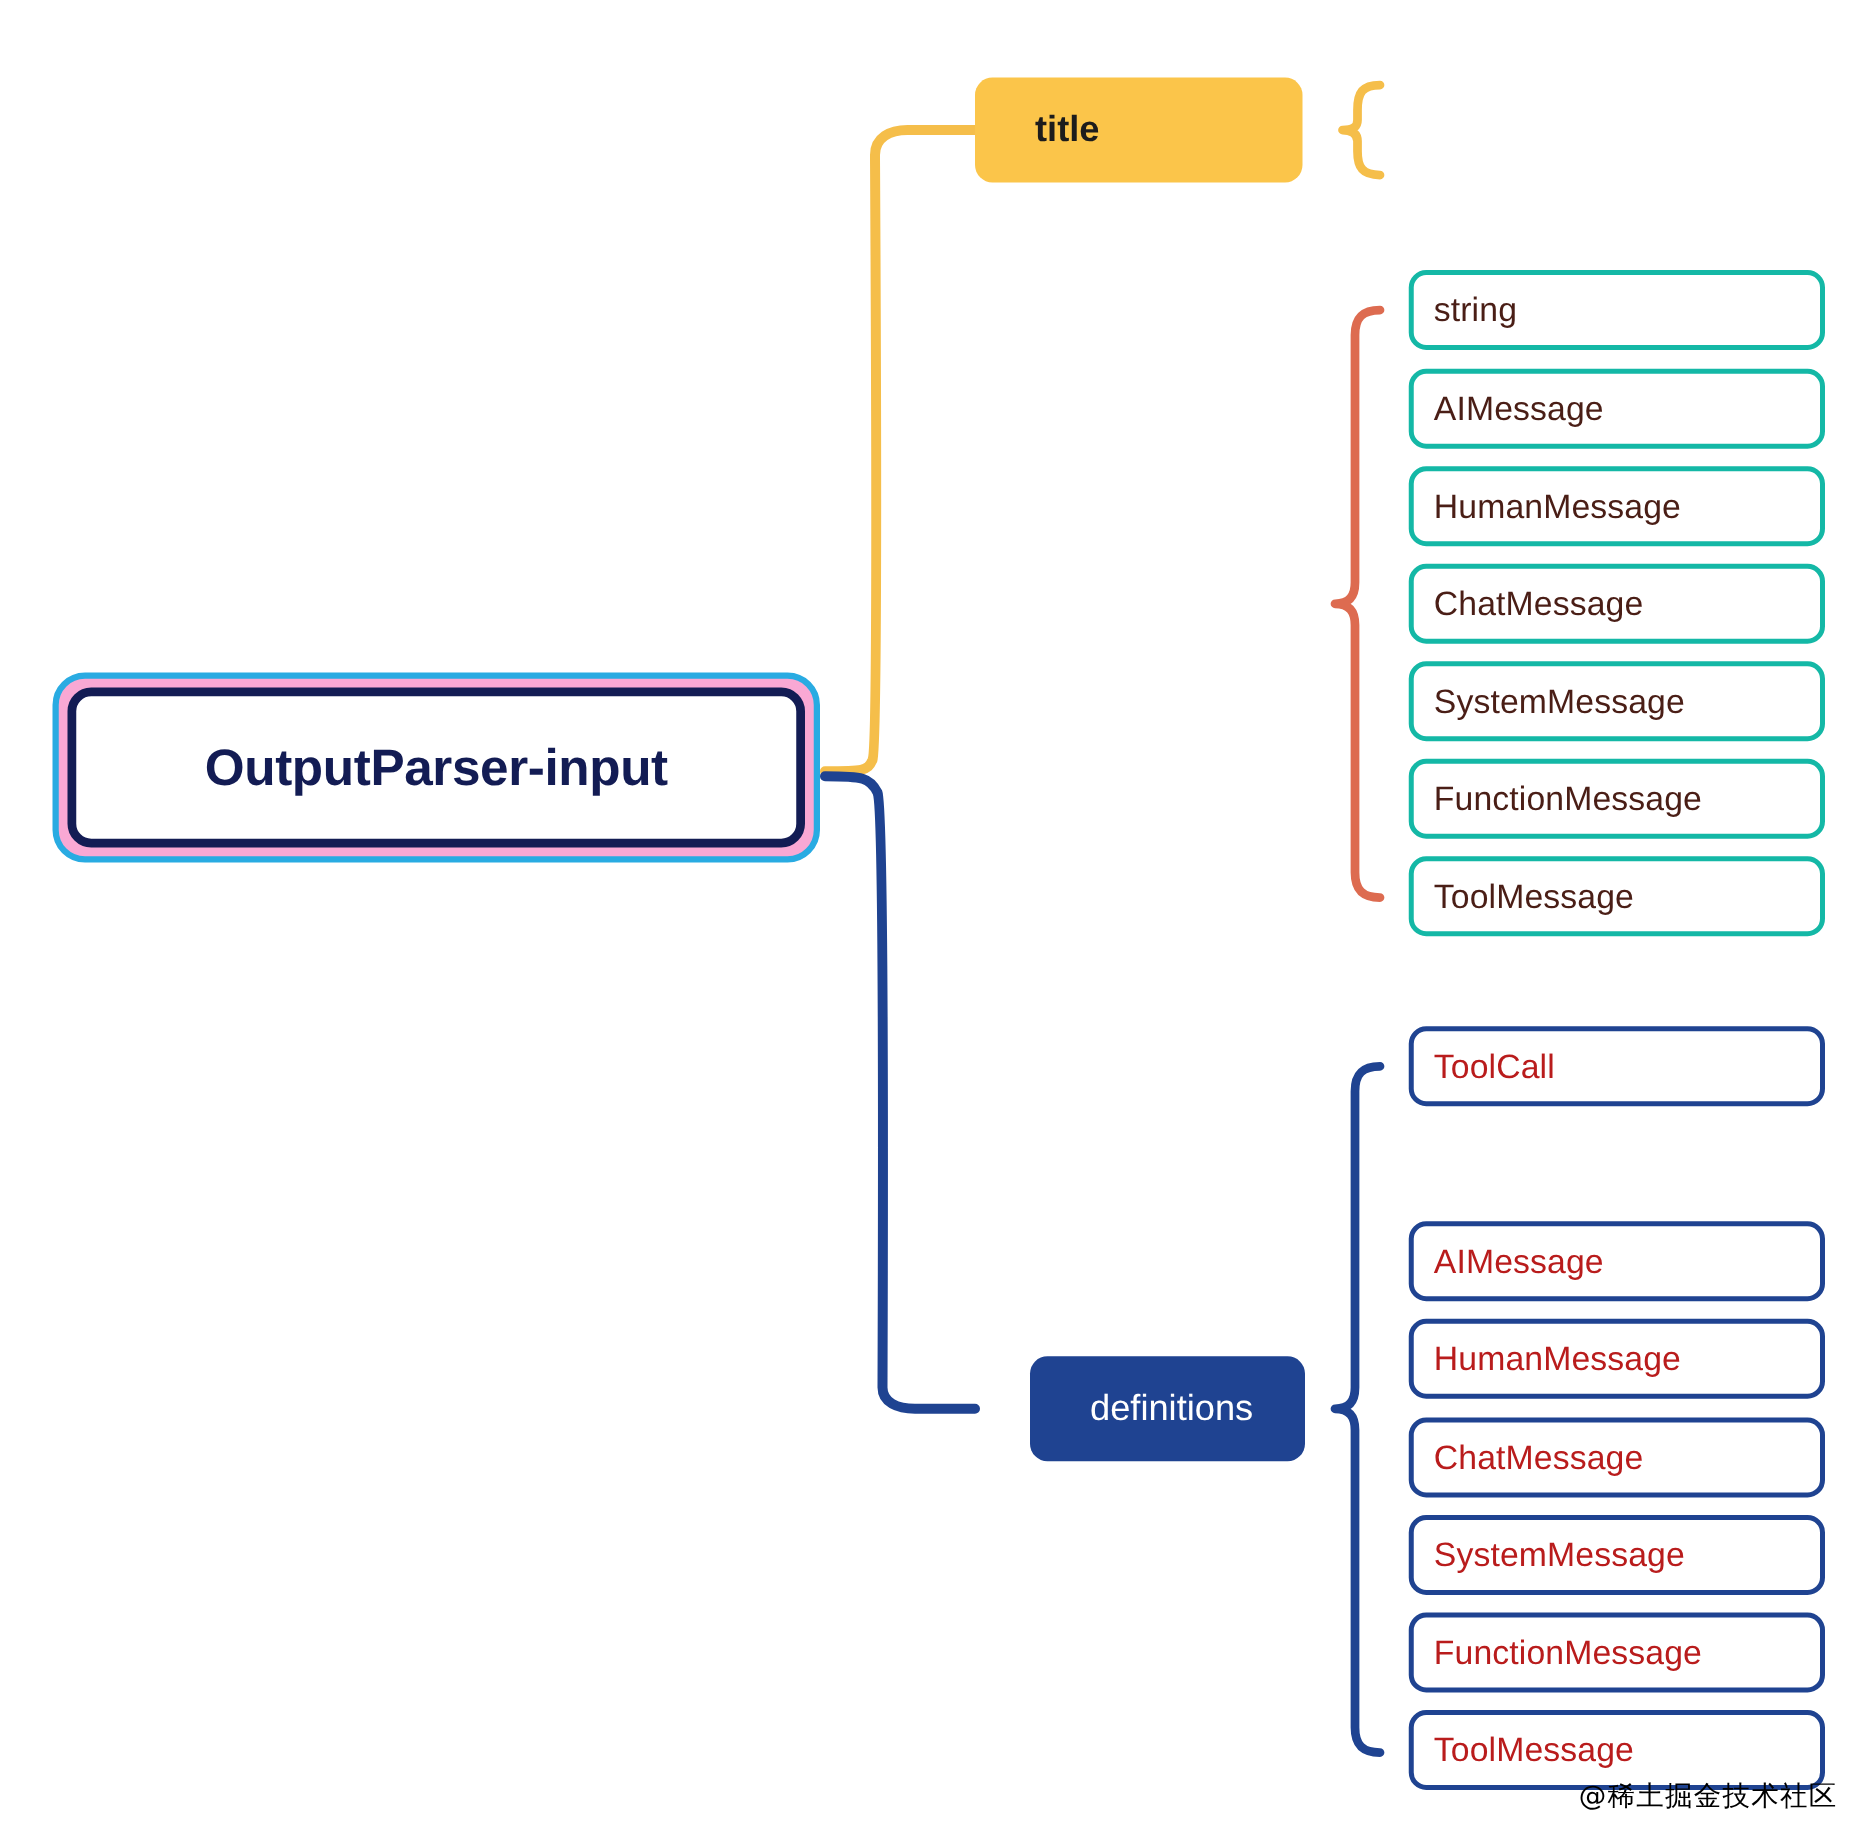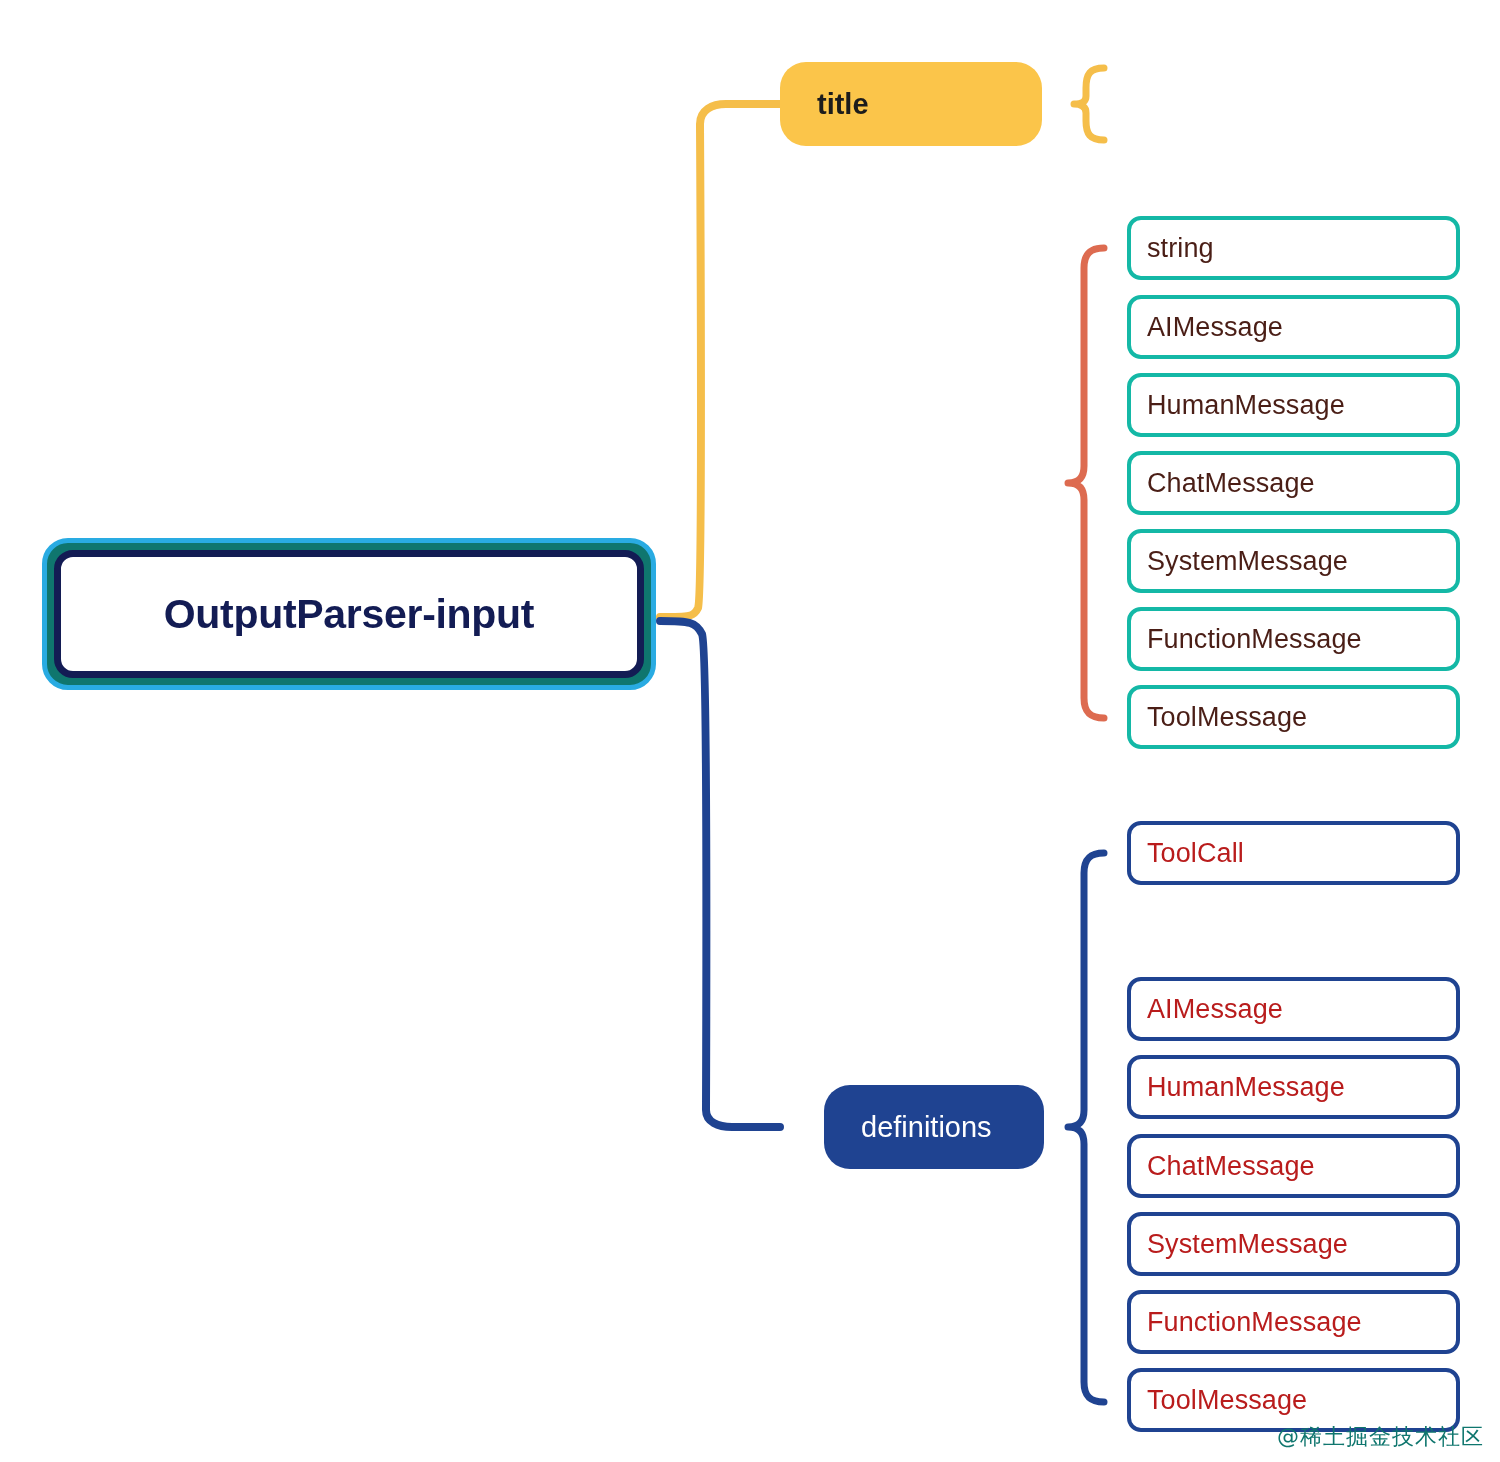--- a/index.html
+++ b/index.html
@@ -43,21 +43,21 @@
   }
 
   
   .root-outer {
     left: 42px;
     top: 538px;
     width: 614px;
     height: 152px;
     border: 5px solid #29ABE2;
     border-radius: 26px;
-    background: #0f766e;
+    background: #f9a8d4;
     box-sizing: border-box;
     z-index: 3;
     position: absolute;
     display: flex;
     align-items: center;
     justify-content: center;
   }
   .root-inner {
     position: absolute;
     left: 7px;
@@ -74,23 +74,23 @@
   }
   .root-label {
     font-size: 41px;
     font-weight: bold;
     color: #131C54;
     letter-spacing: -0.3px;
   }
 
   
   .branch {
-    border-radius: 26px;
+    border-radius: 14px;
     justify-content: flex-start;
-    padding-left: 37px;
+    padding-left: 48px;
   }
   .branch-label {
     font-size: 29px;
   }
   .branch.title-node {
     left: 780px;
     top: 62px;
     width: 262px;
     height: 84px;
     background: #FBC54A;
@@ -145,24 +145,24 @@
   }
   .leaf.coral .leaf-label { color: #4A1E16; }
   .leaf.navy {
     border: 4px solid #1F4391;
   }
   .leaf.navy .leaf-label { color: #b91c1c; }
 
   
   #watermark {
     position: absolute;
-    right: 16px;
+    right: 30px;
     bottom: 10px;
     font-size: 22px;
-    color: #0f766e;
+    color: #000000;
     letter-spacing: 1px;
     z-index: 4;
     font-family: "DejaVu Sans", sans-serif;
   }
 </style>
 </head>
 <body>
 
 <div id="canvas">
 

